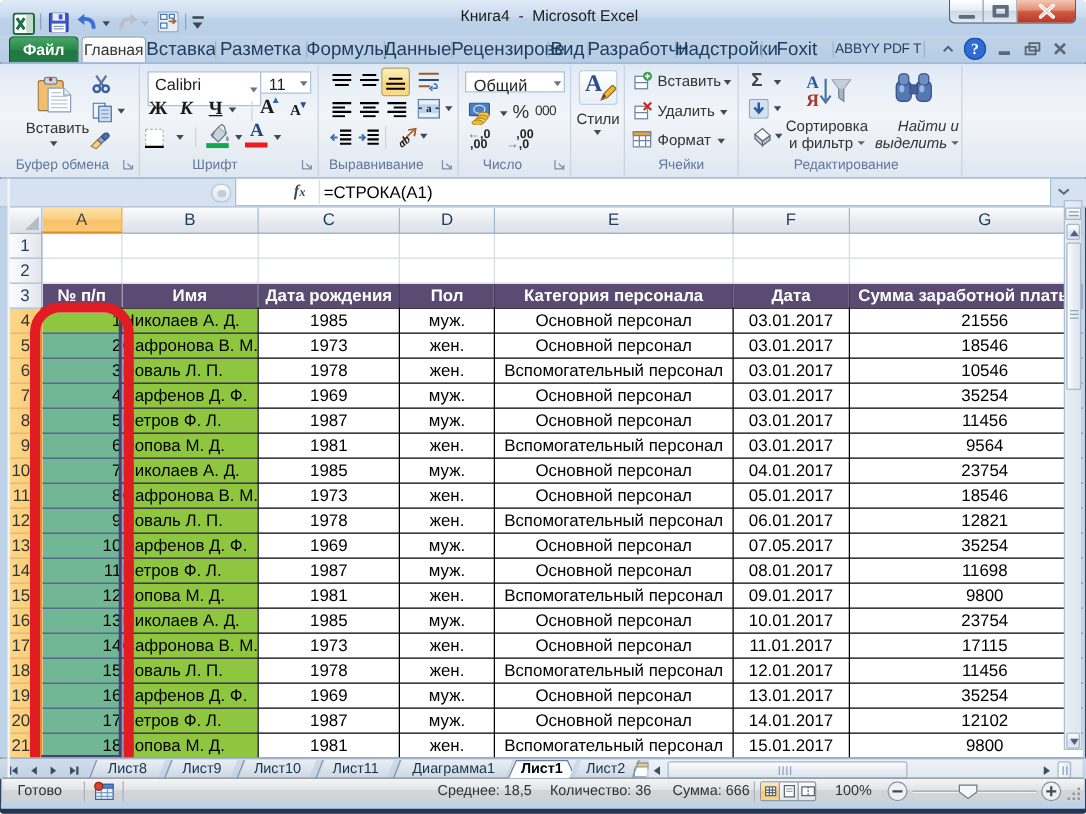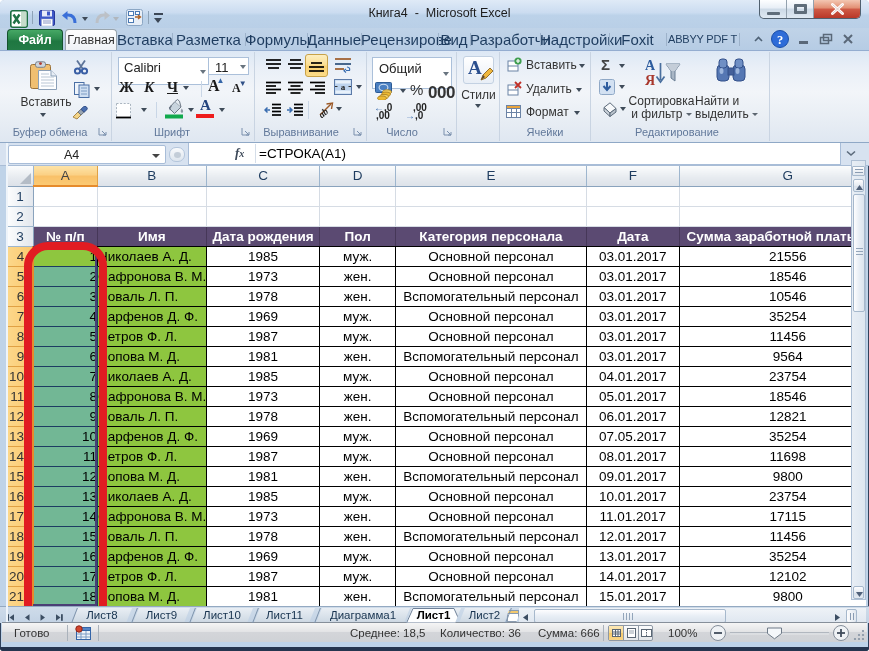--- a/index.html
+++ b/index.html
@@ -355,36 +355,36 @@
       <text x="1" y="15.5" font-size="9.5" font-weight="bold" fill="#1a1a1a" transform="rotate(-40 7 12)" font-family="Liberation Serif" font-style="italic">ab</text>
     </svg>
     <span class="abs dda" style="left:81px;top:55px;"></span>
     <div class="glabel" style="right:auto;width:92px;">Выравнивание</div>
     <svg class="dlg" width="12" height="12">
         <path d="M2 2 L2 9 L9 9 M5 5 L9 9 M9 6 L9 9 L6 9" stroke="#7a90ad" fill="none"></path>
       </svg>
   </div>
 
   <div class="grp" style="left:367px;width:90px;">
-    <div class="combo" style="left:5px;top:5px;width:80px;height:32px;">
+    <div class="combo" style="left:5px;top:5px;width:80px;height:17px;">
         <span style="position:absolute;left:6px;top:3px;">Общий</span>
         <i class="arr"></i>
       </div>
 
     <svg class="abs" style="left:8px;top:30px;" width="22" height="18">
       <rect x="0.5" y="0.5" width="16" height="10" rx="1" fill="#4a7fc1" stroke="#2c5a94"></rect>
       <ellipse cx="8.5" cy="5.5" rx="4.4" ry="3.2" fill="none" stroke="#cfe0f2" stroke-width="1.1"></ellipse>
       <ellipse cx="12" cy="10" rx="4.4" ry="2.2" fill="#f3cf5e" stroke="#a77b1e" stroke-width="0.8"></ellipse>
       <ellipse cx="11" cy="12.3" rx="4.4" ry="2.2" fill="#edba32" stroke="#a77b1e" stroke-width="0.8"></ellipse>
       <ellipse cx="9" cy="14.6" rx="4.4" ry="2.2" fill="#f3cf5e" stroke="#a77b1e" stroke-width="0.8"></ellipse>
       <ellipse cx="7" cy="16.2" rx="4.4" ry="2.2" fill="#edba32" stroke="#a77b1e" stroke-width="0.8"></ellipse>
     </svg>
     <span class="abs dda" style="left:33px;top:37px;"></span>
     <div class="abs" style="left:43px;top:29px;font-size:15px;color:#333;">%</div>
-    <div class="abs" style="left:61px;top:31px;font-size:17px;font-weight:bold;color:#333;letter-spacing:-0.5px;text-align:right;">000</div>
+    <div class="abs" style="left:61px;top:31px;font-size:11px;font-weight:normal;color:#333;letter-spacing:-0.5px;text-align:right;">000</div>
     <span class="abs" style="left:7px;top:50px;font-size:10px;font-weight:bold;color:#222;"><span style="color:#3a6db0;">←</span>,0</span>
     <span class="abs" style="left:9px;top:58px;font-size:10px;font-weight:bold;color:#222;">,00</span>
     <span class="abs" style="left:46px;top:50px;font-size:10px;font-weight:bold;color:#222;">,00</span>
     <span class="abs" style="left:38px;top:58px;font-size:10px;font-weight:bold;color:#222;"><span style="color:#3a6db0;">→</span>,0</span>
     <div class="glabel" style="right:auto;width:70px;">Число</div>
     <svg class="dlg" width="12" height="12">
         <path d="M2 2 L2 9 L9 9 M5 5 L9 9 M9 6 L9 9 L6 9" stroke="#7a90ad" fill="none"></path>
       </svg>
   </div>
 
@@ -454,30 +454,26 @@
 
     <svg class="abs" style="left:124px;top:3px;" width="32" height="32">
       <rect x="2" y="10" width="12" height="16" rx="4" fill="#5577b3" stroke="#33508a"></rect>
       <rect x="18" y="10" width="12" height="16" rx="4" fill="#5577b3" stroke="#33508a"></rect>
       <rect x="4" y="4" width="8" height="9" rx="3" fill="#6f8fc4" stroke="#33508a"></rect>
       <rect x="20" y="4" width="8" height="9" rx="3" fill="#6f8fc4" stroke="#33508a"></rect>
       <rect x="13" y="13" width="6" height="7" fill="#44609a" stroke="#33508a"></rect>
       <ellipse cx="6.5" cy="16" rx="2" ry="3" fill="#9db6dd"></ellipse>
       <ellipse cx="22.5" cy="16" rx="2" ry="3" fill="#9db6dd"></ellipse>
     </svg>
-    <div class="abs rbtxt" style="left:104px;top:43px;width:72px;text-align:left;line-height:13px;">Найти и<br>выделить&nbsp;<span class="dd"></span></div>
+    <div class="abs rbtxt" style="left:104px;top:43px;width:72px;text-align:right;line-height:13px;font-style:italic;">Найти и<br>выделить&nbsp;<span class="dd"></span></div>
     <div class="glabel" style="left:0;right:auto;width:172px;">Редактирование</div>
   </div>
 </div>
 
 <div id="fbar">
-  <div id="namebox">
-      <span>A4</span>
-      <i class="arr"></i>
-    </div>
   <div id="fsplit">
       <i></i>
     </div>
   <div id="ffield">
     <span id="fx" style="left:46px;">f<span style="font-size:10px;">x</span></span>
     <i id="fsep"></i>
     <span id="ftext">=СТРОКА(A1)</span>
   </div>
   <svg class="abs" style="left:845px;top:6px;" width="12" height="10">
       <path d="M2 2.5 L6 6 L10 2.5" fill="none" stroke="#5c6b7c" stroke-width="1.6"></path>

